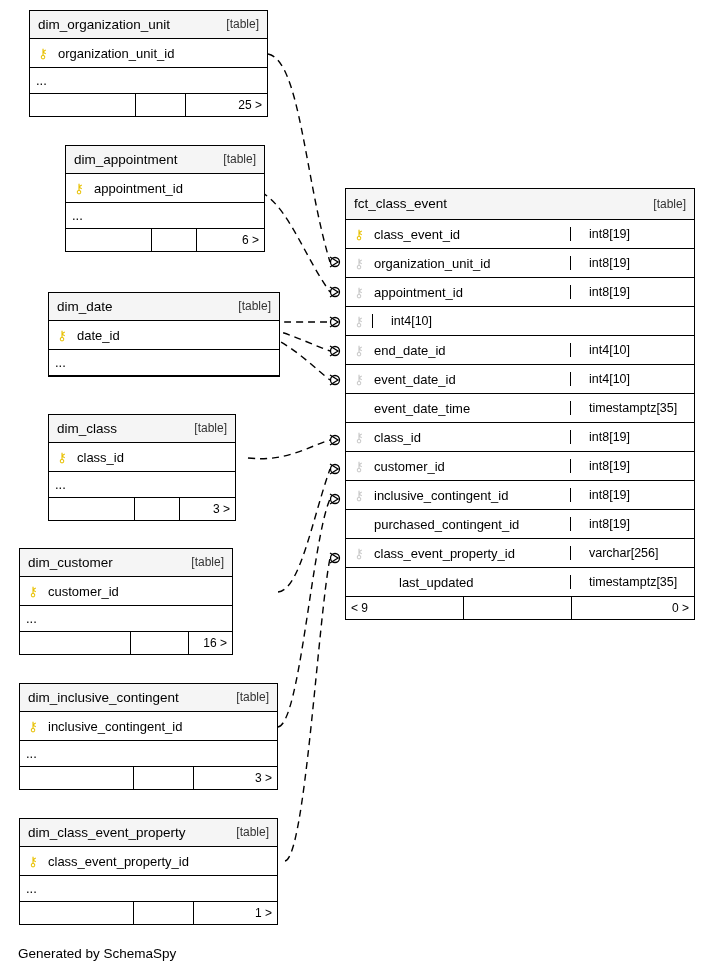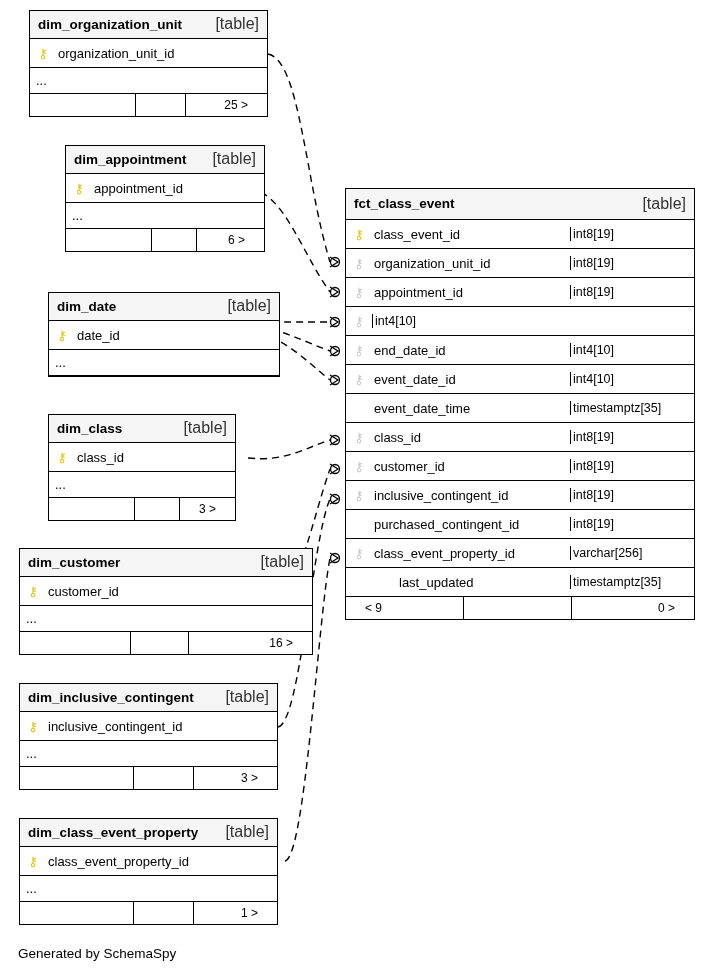--- a/index.html
+++ b/index.html
@@ -35,27 +35,27 @@
     display: flex;
     align-items: center;
     justify-content: space-between;
     background: #f5f5f5;
     border-bottom: 1px solid #000000;
     padding: 3px 8px 4px 8px;
     box-sizing: border-box;
     height: 28px;
   }
   .table-name {
-    font-weight: bold;
+    font-weight: normal;
     font-size: 13.5px;
     color: #000000;
     white-space: nowrap;
   }
   .table-tag {
-    font-size: 16px;
+    font-size: 12px;
     color: #333333;
     white-space: nowrap;
   }
   .col-row {
     display: flex;
     align-items: center;
     height: 29px;
     box-sizing: border-box;
     border-bottom: 1px solid #000000;
     background: #ffffff;
@@ -81,21 +81,21 @@
   }
   .col-name {
     flex: 1;
     font-size: 13px;
     padding-left: 2px;
     white-space: nowrap;
     overflow: hidden;
   }
   .col-type {
     font-size: 12.5px;
-    padding-left: 2px;
+    padding-left: 18px;
     white-space: nowrap;
     border-left: 1px solid #000000;
     box-sizing: border-box;
   }
   .ellipsis-row {
     height: 26px;
     display: flex;
     align-items: center;
     padding-left: 6px;
     font-size: 13px;
@@ -106,21 +106,21 @@
   .footer-row {
     display: flex;
     height: 22px;
     box-sizing: border-box;
     font-size: 12px;
   }
   .footer-cell {
     box-sizing: border-box;
     display: flex;
     align-items: center;
-    padding: 0 19px;
+    padding: 0 5px;
   }
   .footer-left {
     justify-content: flex-start;
   }
   .footer-right {
     justify-content: flex-end;
   }
   .footer-div {
     border-left: 1px solid #000000;
   }
@@ -231,21 +231,21 @@
       <span class="col-name">class_id</span>
     </div>
     <div class="ellipsis-row">...</div>
     <div class="footer-row">
       <div class="footer-cell footer-left" style="width:85px;"></div>
       <div class="footer-cell footer-div" style="width:45px;"></div>
       <div class="footer-cell footer-div footer-right" style="flex:1;">3 &gt;</div>
     </div>
   </div>
 
-  <div class="table-box" style="left:19px; top:548px; width:294px;">
+  <div class="table-box" style="left:19px; top:548px; width:214px;">
     <div class="table-header">
       <span class="table-name">dim_customer</span>
       <span class="table-tag">[table]</span>
     </div>
     <div class="col-row">
       <span class="col-key key-pk">⚷</span>
       <span class="col-name">customer_id</span>
     </div>
     <div class="ellipsis-row">...</div>
     <div class="footer-row">

